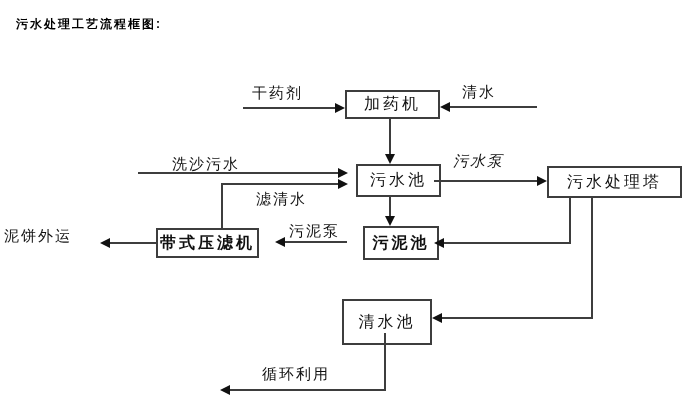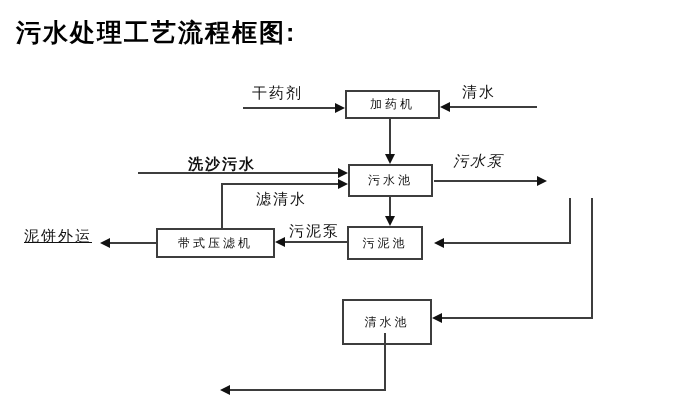--- a/index.html
+++ b/index.html
@@ -8,35 +8,35 @@
     width: 700px;
     height: 420px;
     background: #ffffff;
     font-family: "Liberation Sans", sans-serif;
     overflow: hidden;
   }
   .title {
     position: absolute;
     left: 16px;
     top: 16px;
-    font-size: 25px;
+    font-size: 12px;
     font-weight: bold;
     color: #000000;
     letter-spacing: 2px;
     white-space: nowrap;
   }
   .node {
     position: absolute;
     box-sizing: border-box;
     border: 2px solid #3d3d3d;
     background: #ffffff;
     display: flex;
     align-items: center;
     justify-content: center;
-    font-size: 12px;
+    font-size: 16px;
     letter-spacing: 3px;
     color: #111111;
     white-space: nowrap;
   }
   .lbl {
     position: absolute;
     font-size: 15px;
     letter-spacing: 2px;
     color: #111111;
     white-space: nowrap;
@@ -49,32 +49,34 @@
   .arr.down  { border-left: 5px solid transparent; border-right: 5px solid transparent; border-top: 10px solid #111111; }
 </style>
 </head>
 <body>
 
 <div id="canvas">
 
   <div class="title">污水处理工艺流程框图:</div>
 
   <div class="node" style="left:345px; top:90px;  width:95px;  height:29px;">加药机</div>
-  <div class="node" style="left:348px; top:164px; width:85px;  height:33px;">污水池</div>
-  <div class="node" style="left:347px; top:226px; width:76px;  height:34px;">污泥池</div>
-  <div class="node" style="left:156px; top:228px; width:119px; height:30px;">带式压滤机</div>
+  <div class="node" style="left:356px; top:164px; width:85px;  height:33px;">污水池</div>
+  <div class="node" style="left:547px; top:166px; width:135px; height:32px;">污水处理塔</div>
+  <div class="node" style="left:363px; top:226px; width:76px;  height:34px;font-weight:bold;">污泥池</div>
+  <div class="node" style="left:156px; top:228px; width:103px; height:30px;font-weight:bold;">带式压滤机</div>
   <div class="node" style="left:342px; top:299px; width:90px;  height:46px;">清水池</div>
 
   <div class="lbl" style="left:252px; top:84px;">干药剂</div>
   <div class="lbl" style="left:462px; top:83px;">清水</div>
-  <div class="lbl" style="left:188px; top:155px;font-weight:bold;">洗沙污水</div>
+  <div class="lbl" style="left:172px; top:155px;">洗沙污水</div>
   <div class="lbl" style="left:256px; top:190px;">滤清水</div>
   <div class="lbl" style="left:453px; top:152px;font-style:italic;">污水泵</div>
   <div class="lbl" style="left:289px; top:222px;">污泥泵</div>
-  <div class="lbl" style="left:24px;  top:227px;text-decoration:underline;">泥饼外运</div>
+  <div class="lbl" style="left:4px;  top:227px;">泥饼外运</div>
+  <div class="lbl" style="left:262px; top:365px;">循环利用</div>
 
   <div class="hline" style="left:243px; top:107px; width:93px;"></div>
   <div class="arr right" style="left:335px; top:103px;"></div>
 
   <div class="hline" style="left:450px; top:106px; width:87px;"></div>
   <div class="arr left" style="left:440px; top:102px;"></div>
 
   <div class="vline" style="left:389px; top:119px; height:36px;"></div>
   <div class="arr down" style="left:385px; top:154px;"></div>
 

